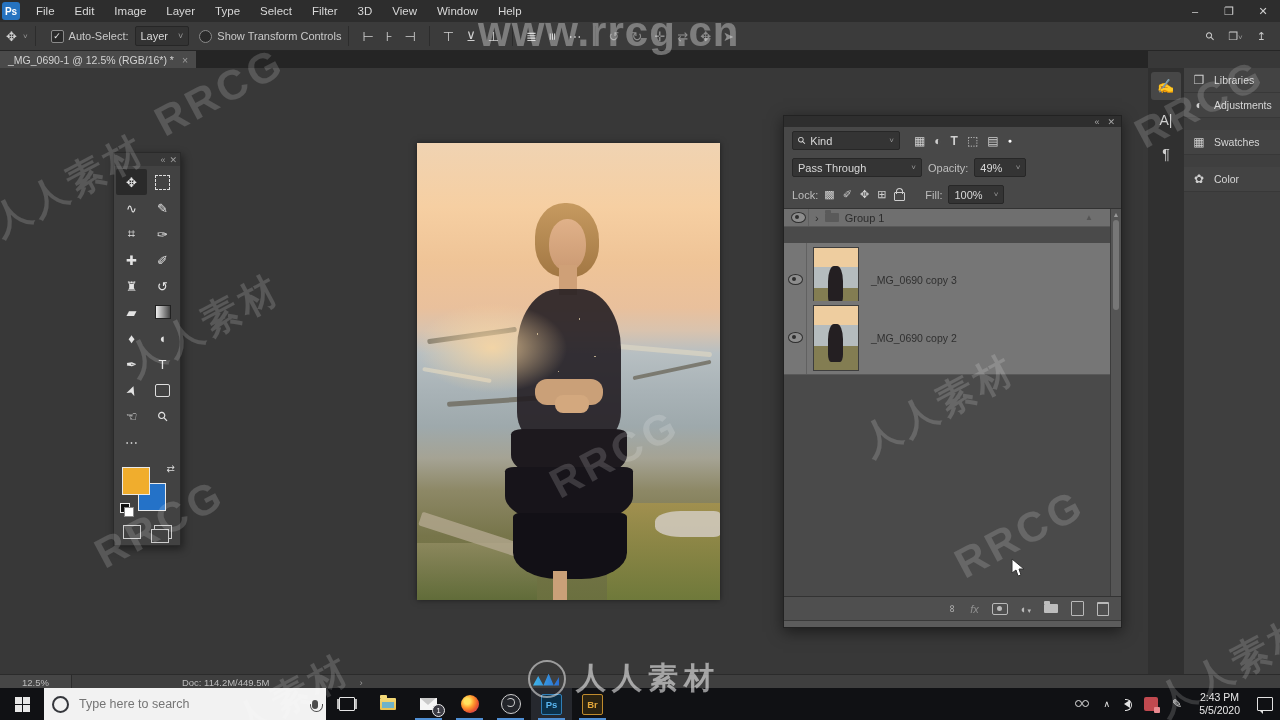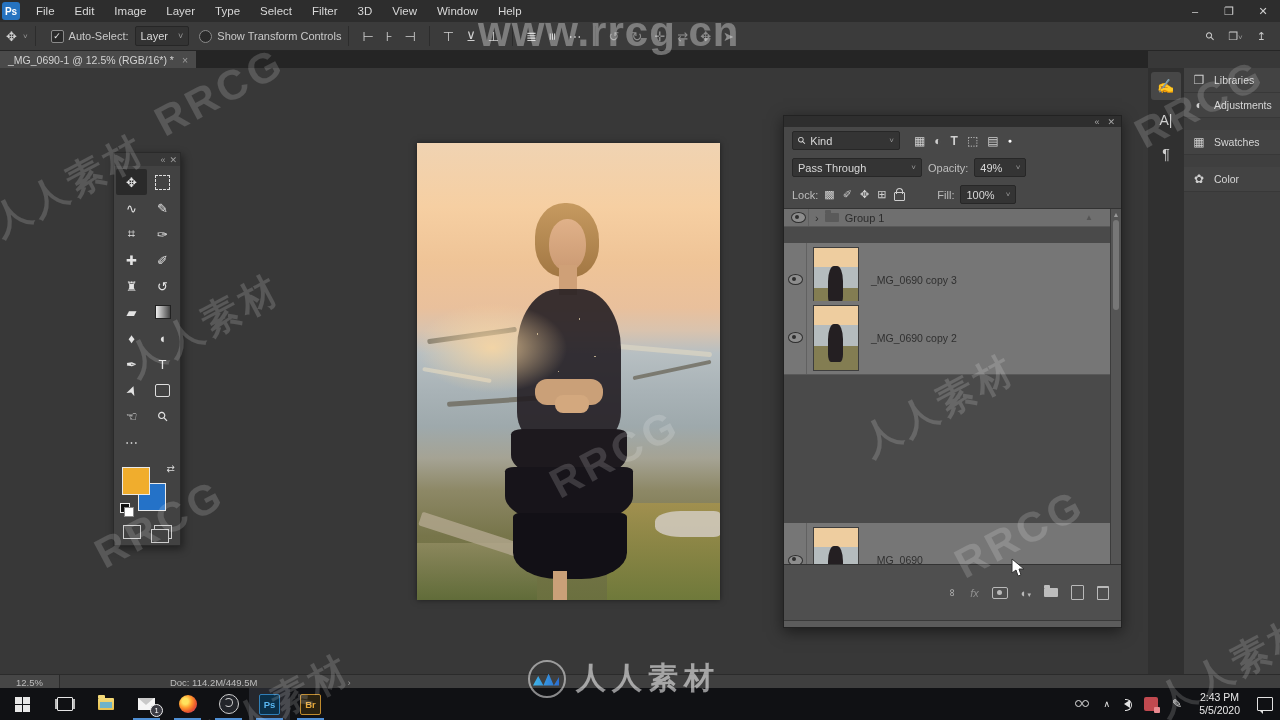--- a/index.html
+++ b/index.html
@@ -108,21 +108,21 @@
   .thumb::after{content:"";position:absolute;left:14px;top:18px;width:15px;height:38px;background:#241f22;border-radius:40% 40% 20% 20%}
   .chain{width:16px;text-align:center;color:#2f2f2f;font-size:10px;transform:rotate(90deg)}
   .mthumb{width:44px;height:64px;border:1px solid #3e3e3e}
   .mask-light{background:radial-gradient(40% 55% at 50% 45%,#f5f5f5 0 30%,#cfcfcf 45%,#8f8f8f 70%,#bdbdbd 100%)}
   .mask-dark{background:radial-gradient(32% 48% at 50% 42%,#ffffff 0 18%,#9a9a9a 42%,#1c1c1c 72%,#000 100%)}
   .lname{margin-left:12px;font-size:10.5px}
   .lscroll{position:absolute;right:0;top:0;bottom:0;width:10px;background:#555;border-left:1px solid #3c3c3c;
            display:flex;flex-direction:column;align-items:center;padding:1px 0;color:#999;font-size:7px}
   .lthumbbar{width:6px;height:90px;background:#777;border-radius:3px;margin-top:2px}
   .lp-foot{height:23px;background:#4f4f4f;border-top:1px solid #333;display:flex;align-items:center;
-           justify-content:flex-end;gap:13px;padding:16px 12px;color:#b9b9b9;font-size:11px}
+           justify-content:flex-end;gap:13px;padding:0 12px;color:#b9b9b9;font-size:11px}
   .maskic{width:14px;height:10px;border:1px solid #b9b9b9;border-radius:2px;display:flex;align-items:center;justify-content:center}
   .maskic::after{content:"";width:5px;height:5px;border-radius:50%;background:#b9b9b9}
   .folder{width:14px;height:9px;background:#bdbdbd;border-radius:1px;position:relative}
   .folder::before{content:"";position:absolute;left:0;top:-3px;width:6px;height:3px;background:#bdbdbd;border-radius:1px 1px 0 0}
   .folder.darkf{background:#5a5a5a}.folder.darkf::before{background:#5a5a5a}
   .newdoc{width:11px;height:13px;border:1px solid #b9b9b9;border-radius:1px}
   .trash{width:10px;height:11px;border:1px solid #b9b9b9;border-top:2px solid #b9b9b9;border-radius:1px}
   .lp-resize{height:6px;background:#5c5c5c;border-top:1px solid #3a3a3a}
   
   .dockbg{left:1148px;top:68px;width:132px;height:606px;background:#3f3f3f;z-index:5}
@@ -130,21 +130,21 @@
              flex-direction:column;align-items:center;padding-top:4px;gap:6px}
   .istile{width:30px;height:28px;display:flex;align-items:center;justify-content:center;font-size:14px;color:#cfcfcf}
   .istile.hl{background:#474747;border-radius:3px}
   .dockpanels{left:1184px;top:68px;width:96px;z-index:6;display:flex;flex-direction:column}
   .dbtn{height:24px;display:flex;align-items:center;gap:8px;padding:0 8px;color:#d6d6d6;font-size:10.5px;background:#434343;border-bottom:1px solid #383838}
   .dgap{height:12px}
   .dico{font-size:12px;color:#cfcfcf;width:14px;text-align:center}
   
   .statusbar{left:0;top:674px;width:1280px;height:14px;background:#3f3f3f;border-top:1px solid #2b2b2b;z-index:25;
              display:flex;align-items:center;font-size:9.5px;color:#bdbdbd}
-  .zoombox{padding:0 16px;border-right:1px solid #2b2b2b;height:100%;display:flex;align-items:center;background:#464646}
+  .zoombox{padding:0 22px;border-right:1px solid #2b2b2b;height:100%;display:flex;align-items:center;background:#464646}
   .docinfo{margin-left:110px}
   .stchev{margin-left:90px;color:#9a9a9a}
   
   .taskbar{left:0;top:688px;width:1280px;height:32px;background:#101114;z-index:40;display:flex;align-items:center}
   .startbtn{width:44px;height:32px;display:flex;align-items:center;justify-content:center}
   .winlogo{display:grid;grid-template-columns:7px 7px;grid-template-rows:7px 7px;gap:1px}
   .winlogo span{background:#e8e8e8}
   .searchbox{width:282px;height:32px;background:#f2f2f2;display:flex;align-items:center;gap:8px;padding:0 8px;box-sizing:border-box}
   .cortana{width:17px;height:17px;border:2.5px solid #35373c;border-radius:50%;box-sizing:border-box}
   .searchbox input{flex:1;border:none;background:transparent;font-size:12.5px;color:#444;outline:none;font-family:"Liberation Sans",sans-serif}
@@ -435,21 +435,21 @@
   </div>
   <div class="lp-row">
     <span>Lock:</span>
     <span class="lockics">
       <span>▩</span>
       <span>✐</span>
       <span>✥</span>
       <span>⊞</span>
       <span class="padlock"></span>
     </span>
-    <span style="margin-left:26px">Fill:</span>
+    <span style="margin-left:14px">Fill:</span>
     <span class="field" style="width:44px">
       <span>100%</span>
       <span class="cv" style="margin-left:auto">˅</span>
     </span>
   </div>
   <div class="llist">
     <div class="grow" style="top:0">
       <span class="eyecol" style="width:20px">
           <span class="eye"></span>
         </span>
@@ -465,27 +465,20 @@
       <span class="thumb"></span>
       <span class="lname">_MG_0690 copy 3</span>
     </div>
     <div class="lrow" style="top:92px">
       <span class="eyecol">
           <span class="eye"></span>
         </span>
       <span class="thumb"></span>
       <span class="lname">_MG_0690 copy 2</span>
     </div>
-    <div class="lrow" style="top:314px;height:74px">
-      <span class="eyecol">
-          <span class="eye"></span>
-        </span>
-      <span class="thumb"></span>
-      <span class="lname">_MG_0690</span>
-    </div>
     <div class="lscroll">
       <span style="margin-top:1px">▲</span>
       <span class="lthumbbar"></span>
     </div>
   </div>
   <div class="lp-foot">
     <span style="transform:rotate(90deg);display:inline-block">∞</span>
     <span style="font-style:italic;opacity:.6">fx</span>
     <span class="maskic"></span>
     <span><span>◐</span><span style="font-size:7px">▾</span></span>
@@ -503,20 +496,25 @@
 </div>
 
 <div class="abs taskbar">
   <div class="startbtn">
     <span class="winlogo">
         <span></span>
         <span></span>
         <span></span>
         <span></span>
       </span>
+  </div>
+  <div class="searchbox">
+    <span class="cortana"></span>
+    <input type="text" placeholder="Type here to search" style="">
+    <span class="micbody"></span>
   </div>
   <div class="tbicon">
       <span class="taskview"></span>
     </div>
   <div class="tbicon">
       <span class="expl"></span>
     </div>
   <div class="tbicon">
     <span class="mailic"></span>
     <span class="badge">1</span>

